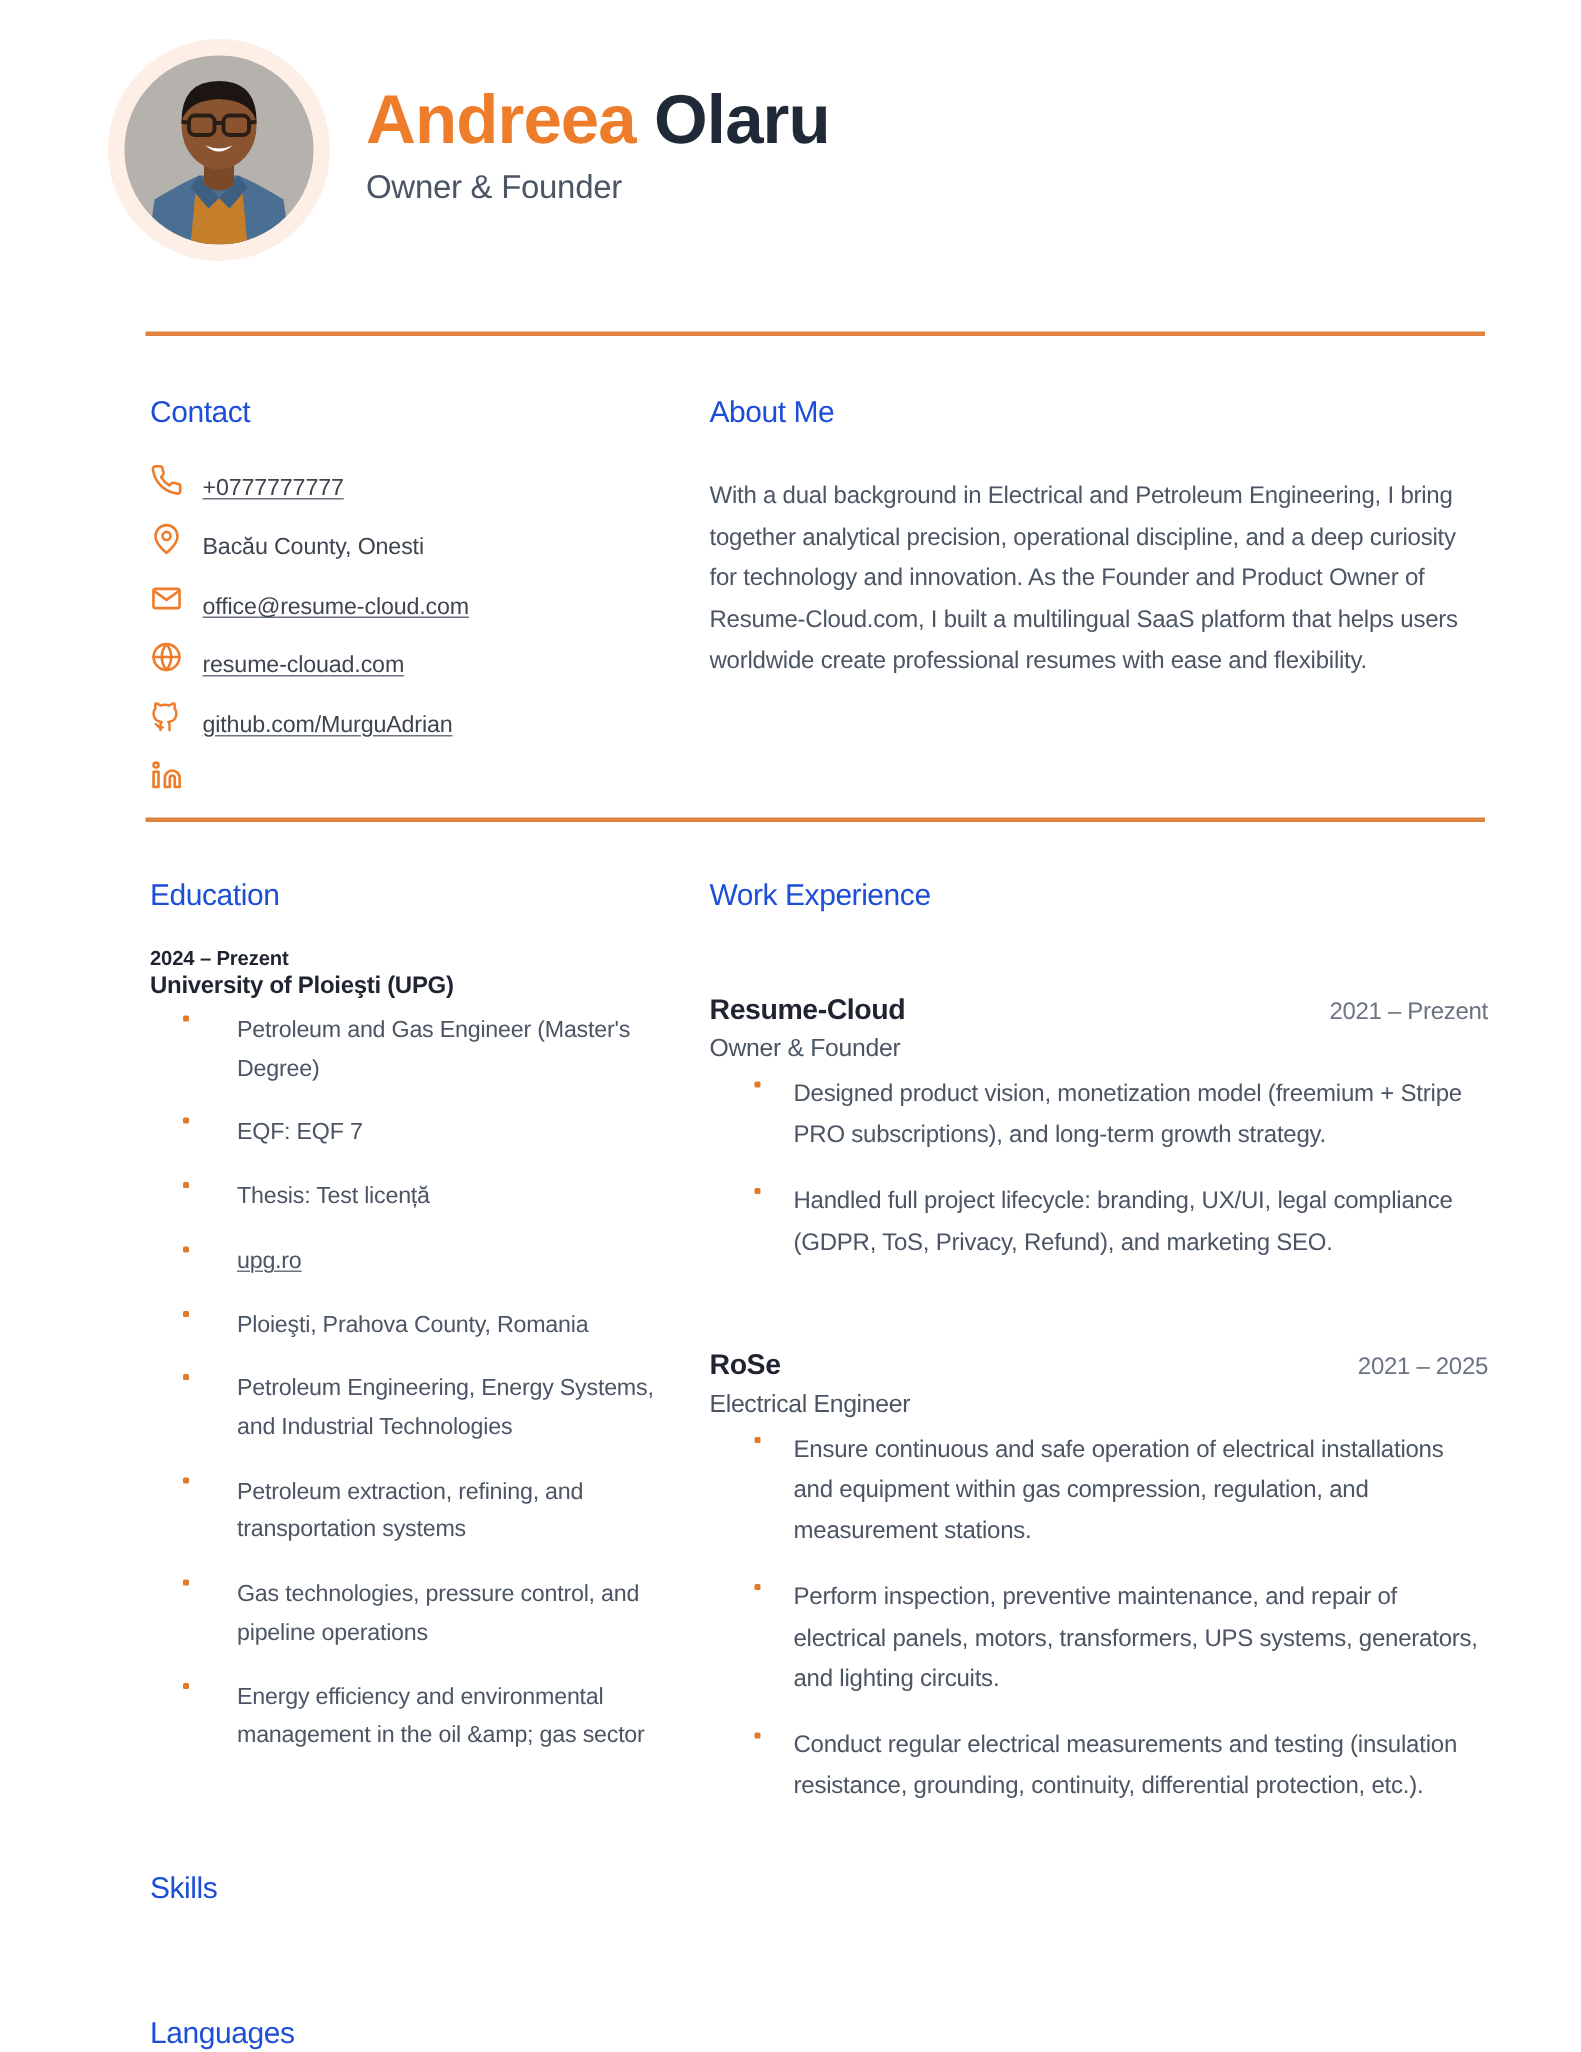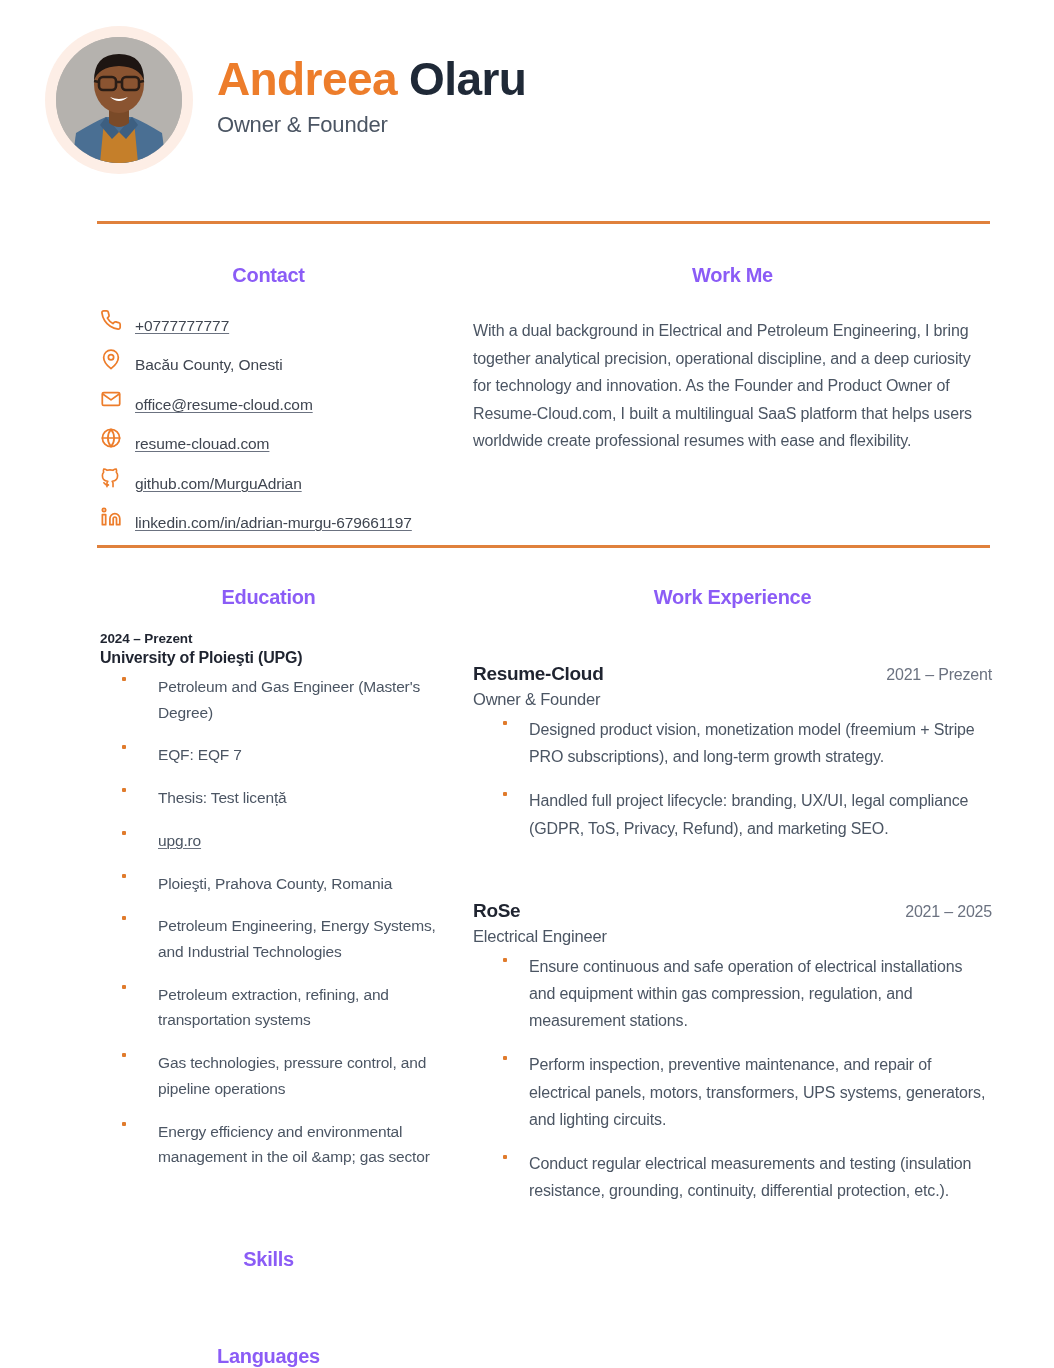--- a/index.html
+++ b/index.html
@@ -21,21 +21,21 @@
     width: 1054px;
     height: 1368px;
     background: #ffffff;
     box-sizing: border-box;
   }
 
   
   .header {
     display: flex;
     align-items: center;
-    padding: 45px 0 0 45px;
+    padding: 45px 0 0 72px;
     height: 155px;
     box-sizing: border-box;
   }
   .avatar-wrap {
     width: 148px;
     height: 148px;
     border-radius: 50%;
     background: #fdeee6;
     display: flex;
     align-items: center;
@@ -103,25 +103,24 @@
     padding-right: 62px;
     box-sizing: border-box;
   }
 
   #band-one { top: 264px; }
   #band-two { top: 586px; }
 
   
   .section-title {
     font-size: 20px;
-    font-weight: 700;
-    color: #8b5cf6;
+    font-weight: 400;
+    color: #1d4ed8;
     letter-spacing: -0.3px;
     margin: 0 0 22px 0;
-    text-align: center;
   }
 
   
   .contact-list { list-style: none; margin: 0; padding: 0; text-align: right; }
   .contact-item {
     display: flex;
     align-items: flex-start;
     margin-bottom: 13px;
     min-height: 26px;
   }
@@ -347,27 +346,26 @@
             <span class="contact-text link">github.com/MurguAdrian</span>
           </li>
           <li class="contact-item">
             <span class="contact-icon">
               <svg viewBox="0 0 24 24" fill="none" stroke="currentColor" stroke-width="1.9" stroke-linecap="round" stroke-linejoin="round">
                 <path d="M16.2 8.4a5.4 5.4 0 0 1 5.4 5.4v6.6h-3.6v-6.6a1.8 1.8 0 0 0-3.6 0v6.6h-3.6v-6.6a5.4 5.4 0 0 1 5.4-5.4z"></path>
                 <rect x="2.6" y="9.3" width="3.6" height="11.1"></rect>
                 <circle cx="4.4" cy="4.4" r="1.8"></circle>
               </svg>
             </span>
-            <span class="contact-text link">linkedin.com/in/adrian-murgu-679661197</span>
           </li>
         </ul>
     </div>
 
     <div class="col-right">
-      <h2 class="section-title">Work Me</h2>
+      <h2 class="section-title">About Me</h2>
       <div class="about-clip">
         <p class="about-text">With a dual background in Electrical and Petroleum Engineering, I bring together analytical precision, operational discipline, and a deep curiosity for technology and innovation. As the Founder and Product Owner of Resume-Cloud.com, I built a multilingual SaaS platform that helps users worldwide create professional resumes with ease and flexibility.</p>
       </div>
     </div>
   </div>
 
   <div class="band" id="band-two">
 
     <div class="col-left">
       <h2 class="section-title">Education</h2>

